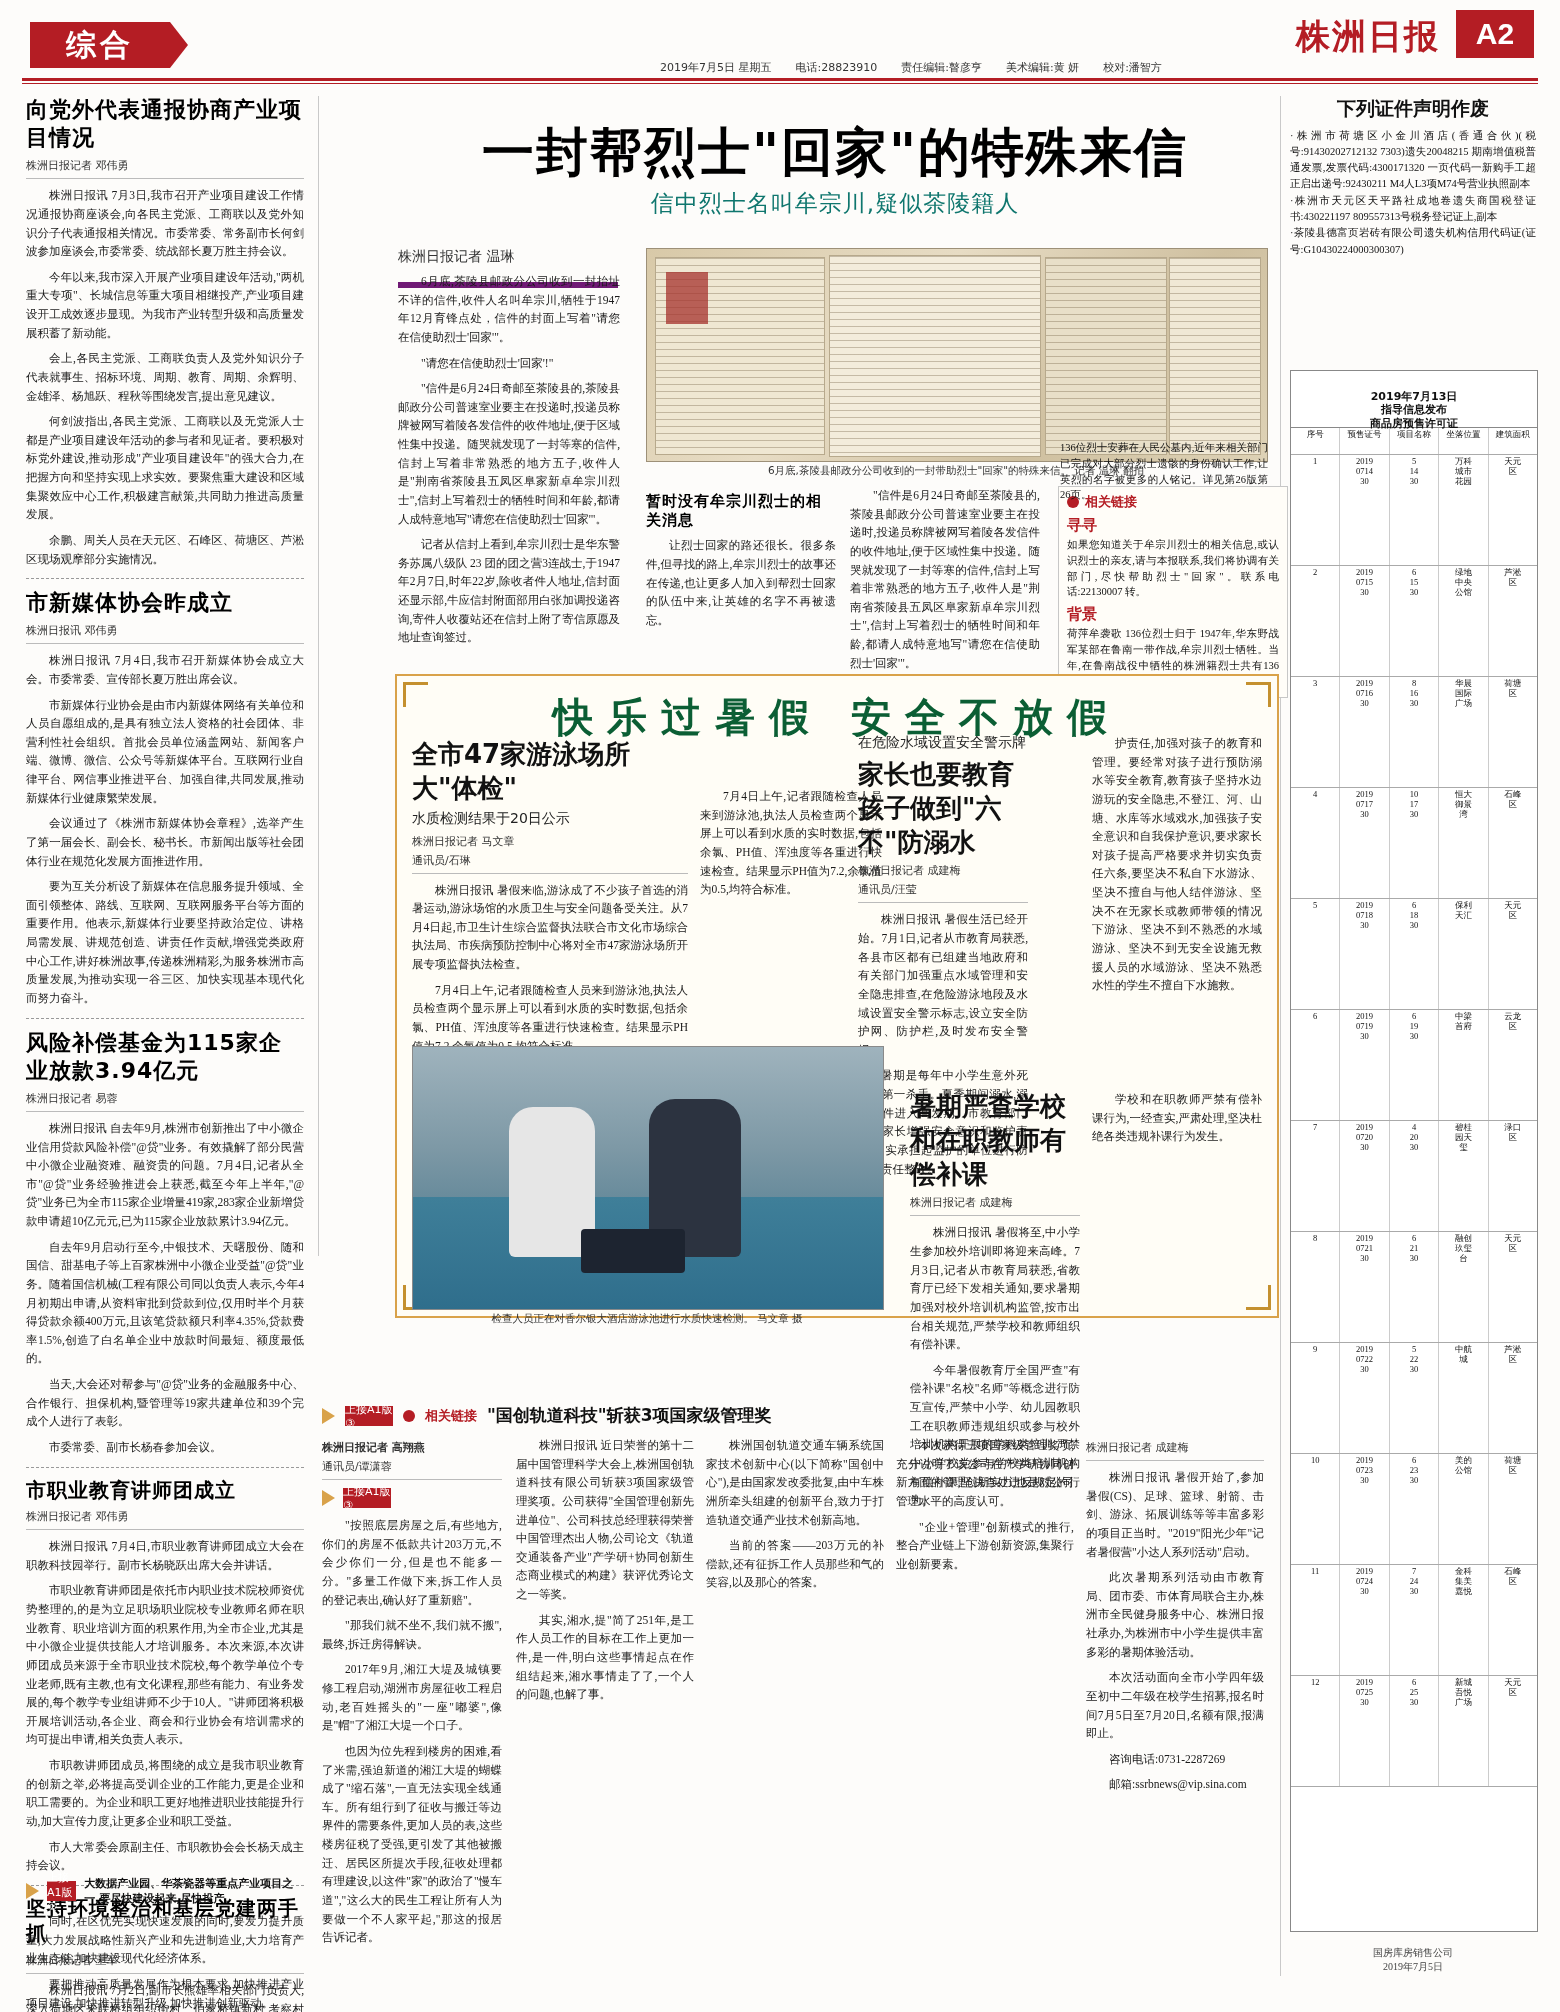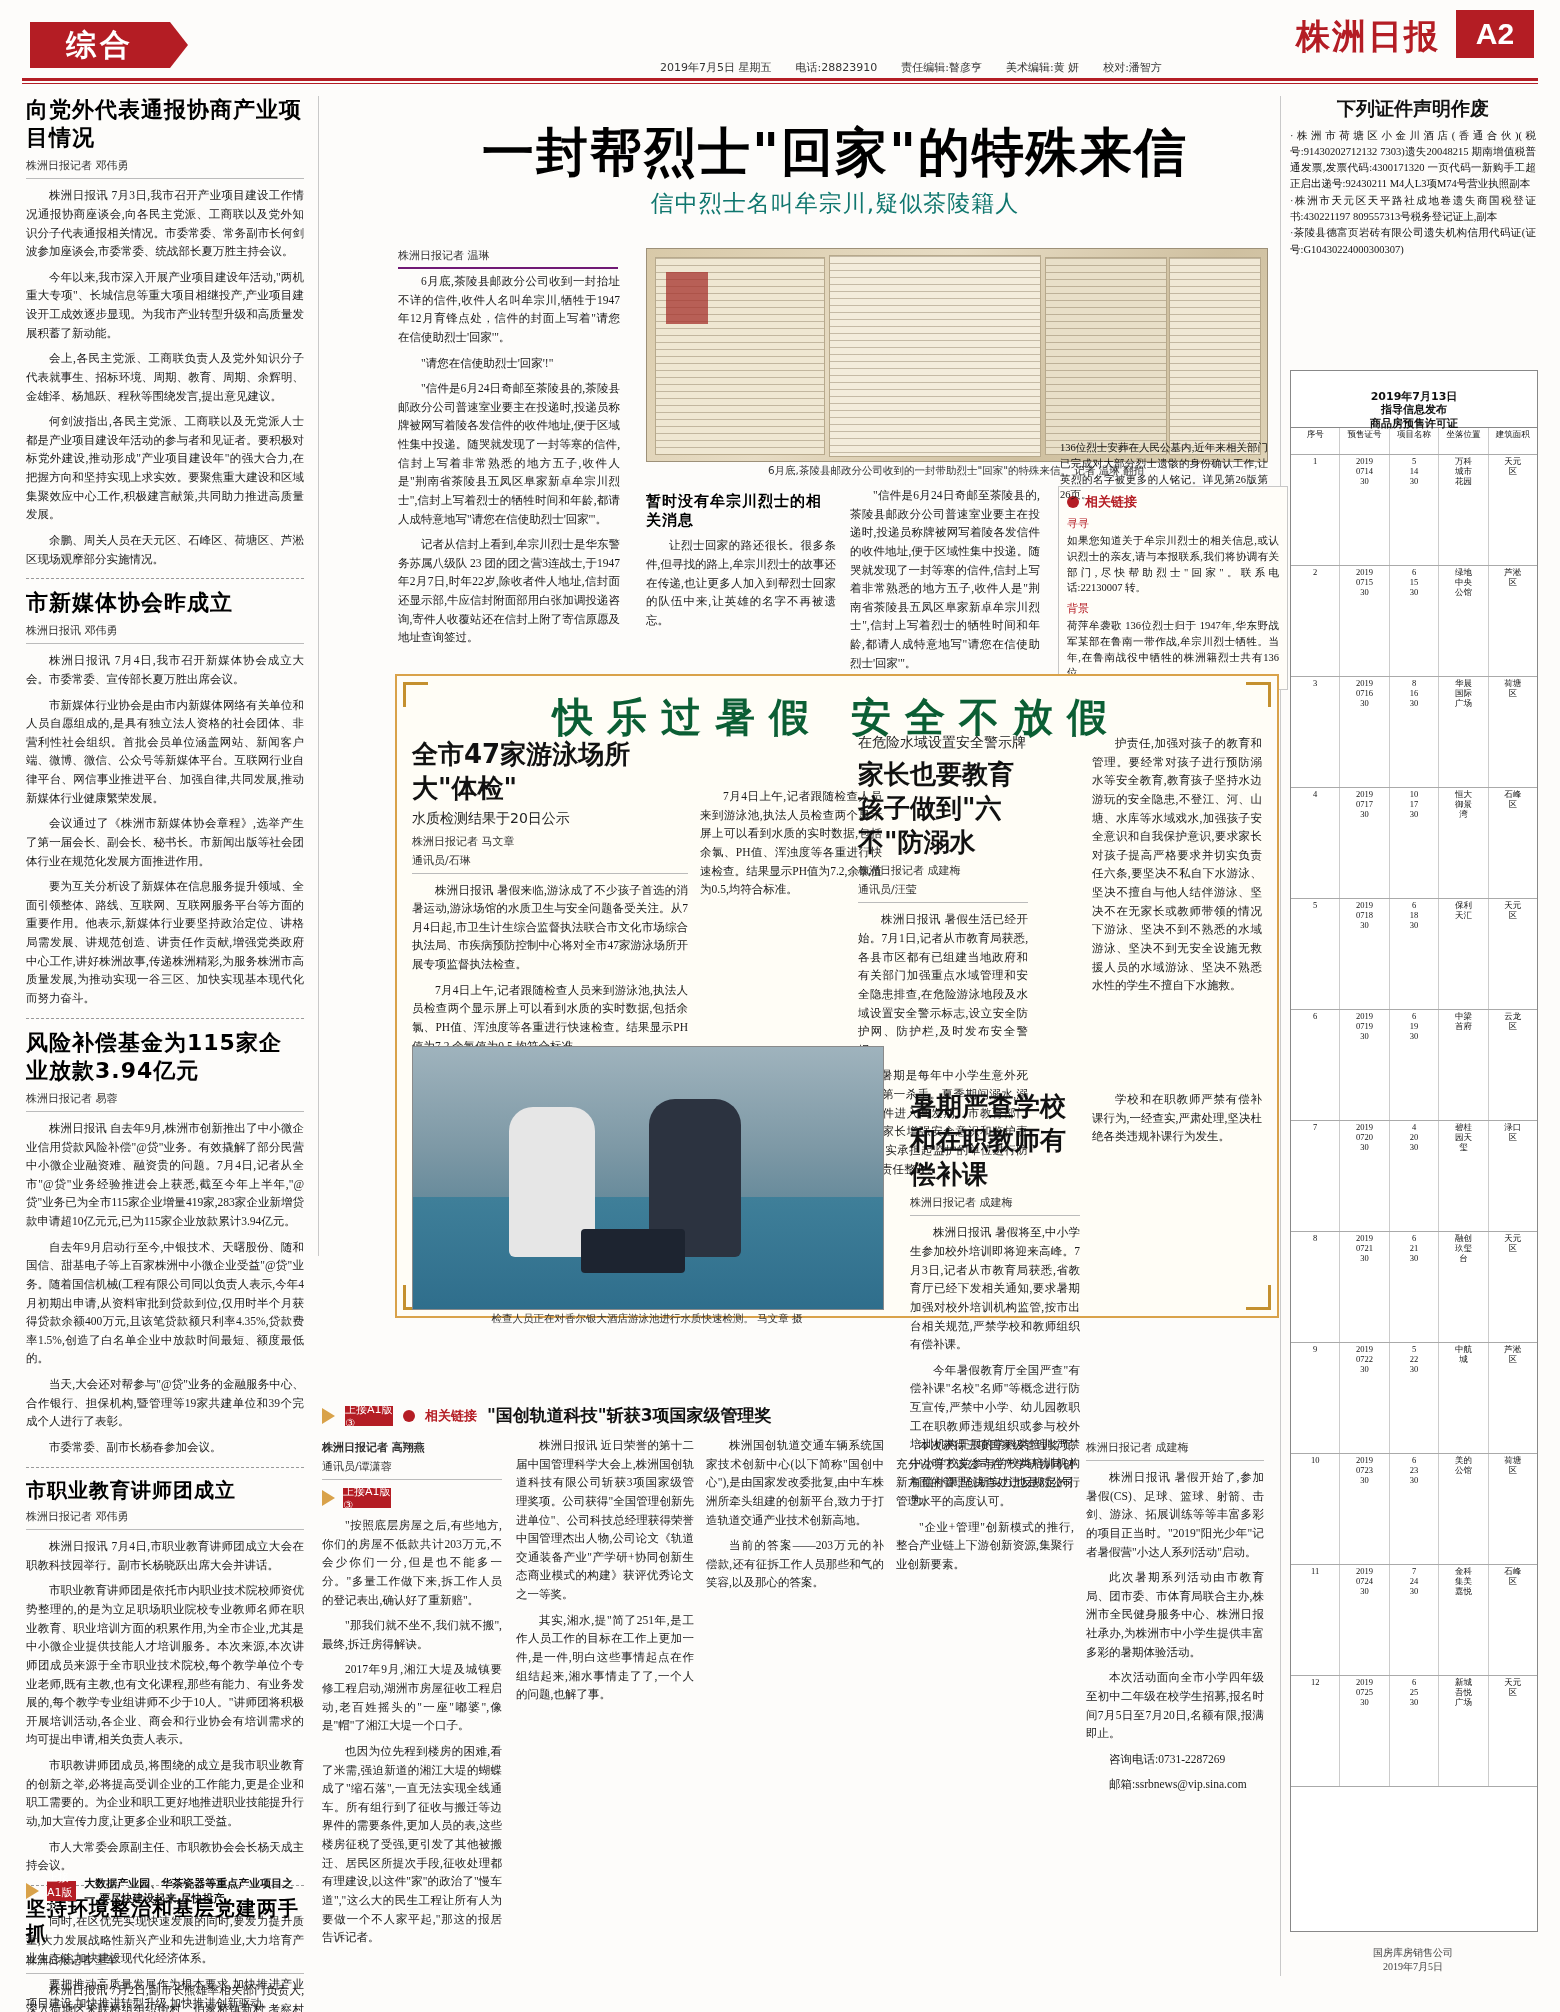--- a/index.html
+++ b/index.html
@@ -78,23 +78,23 @@
     position:absolute;left:395px;top:118px;width:880px;text-align:center;
     font-family:"DejaVu Sans", sans-serif;
     font-size:52px;font-weight:bold;letter-spacing:2px;color:#000;
   }
   .subhead{
     position:absolute;left:395px;top:188px;width:880px;text-align:center;
     font-family:"DejaVu Sans", sans-serif;
     font-size:23px;color:#0f766e;letter-spacing:1px;
   }
   .mh-byline{
-    position:absolute;left:398px;top:248px;width:220px;font-size:11px;
+    position:absolute;left:398px;top:248px;width:220px;font-size:14px;
     font-family:"DejaVu Sans", sans-serif;color:#333;
-    border-bottom:2px solid #701a75;padding-bottom:4px;
+    border-bottom:6px solid #701a75;padding-bottom:16px;
   }
   .mh-text{position:absolute;left:398px;top:272px;width:222px;}
   
   .photo{
     position:absolute;background:#cdbfa6;border:1px solid #9d9078;overflow:hidden;
   }
   .letter-photo{
     left:646px;top:248px;width:620px;height:212px;
     background:linear-gradient(135deg,#d8c9a8 0%,#e7dcc4 38%,#cfc0a0 70%,#ded2b6 100%);
   }
@@ -112,21 +112,21 @@
   
   .relbox{
     position:absolute;left:1058px;top:486px;width:212px;
     border:1px solid #c7c7c7;padding:6px 8px 8px 8px;background:#fffdf8;
   }
   .relbox-title{
     display:flex;align-items:center;gap:6px;font-family:"DejaVu Sans", sans-serif;
     font-size:13px;font-weight:bold;color:#b41d24;margin-bottom:5px;
   }
   .dot-red{width:12px;height:12px;border-radius:50%;background:#b41d24;display:inline-block;}
-  .rel-sub{font-family:"DejaVu Sans", sans-serif;font-size:11px;color:#b41d24;font-weight:normal;margin:5px 0 2px;}
+  .rel-sub{font-family:"DejaVu Sans", sans-serif;font-size:15px;color:#b41d24;font-weight:bold;margin:5px 0 2px;}
   .vtext{font-size:10.5px;line-height:1.5;text-align:justify;}
   
   .summerbox{
     position:absolute;left:395px;top:674px;width:880px;height:640px;
     border:2px solid #d9a24a;background:#fffdf6;
   }
   .sb-corner{position:absolute;width:22px;height:22px;border:3px solid #c4902f;}
   .sbt{
     position:absolute;left:0;top:14px;width:880px;text-align:center;
     font-family:"DejaVu Sans", sans-serif;font-size:40px;font-weight:bold;color:#0b5e34;

